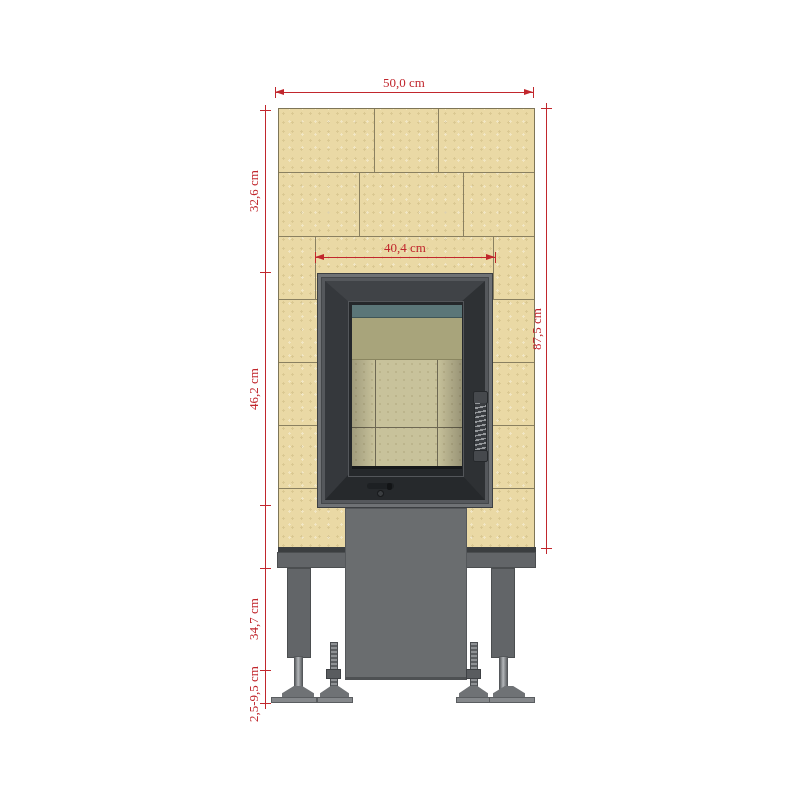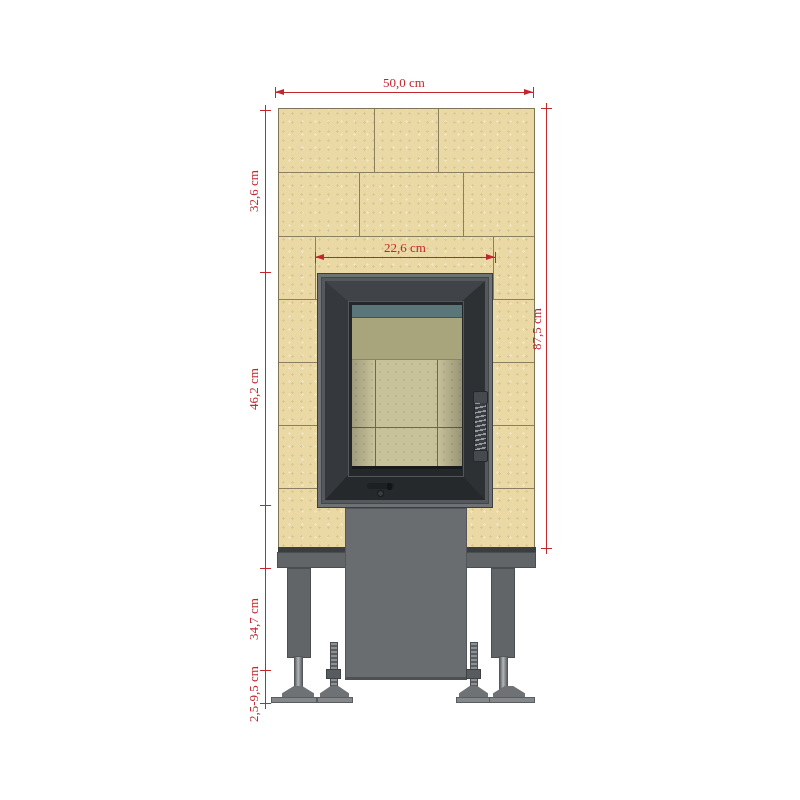--- a/index.html
+++ b/index.html
@@ -143,21 +143,21 @@
   <div class="dline-h" style="left:275px;top:92px;width:258px;"></div>
   <div class="arr-l" style="left:275px;top:89px;"></div>
   <div class="arr-r" style="left:524px;top:89px;"></div>
   <div class="dim dlabel-h" style="left:404px;top:75px;">50,0 cm</div>
 
   <div class="tick-v" style="left:315px;top:252px;"></div>
   <div class="tick-v" style="left:495px;top:252px;"></div>
   <div class="dline-h" style="left:315px;top:257px;width:180px;"></div>
   <div class="arr-l" style="left:315px;top:254px;"></div>
   <div class="arr-r" style="left:486px;top:254px;"></div>
-  <div class="dim dlabel-h" style="left:405px;top:240px;">22,6 cm</div>
+  <div class="dim dlabel-h" style="left:405px;top:240px;">40,4 cm</div>
 
   <div class="dline-v" style="left:265px;top:110px;height:593px;"></div>
   <div class="cross" style="left:260px;top:105px;"></div>
   <div class="cross" style="left:260px;top:267px;"></div>
   <div class="cross" style="left:260px;top:500px;"></div>
   <div class="cross" style="left:260px;top:563px;"></div>
   <div class="cross" style="left:260px;top:665px;"></div>
   <div class="cross" style="left:260px;top:698px;"></div>
   <div class="dim dlabel-v" style="left:254px;top:191px;">32,6 cm</div>
   <div class="dim dlabel-v" style="left:254px;top:389px;">46,2 cm</div>

